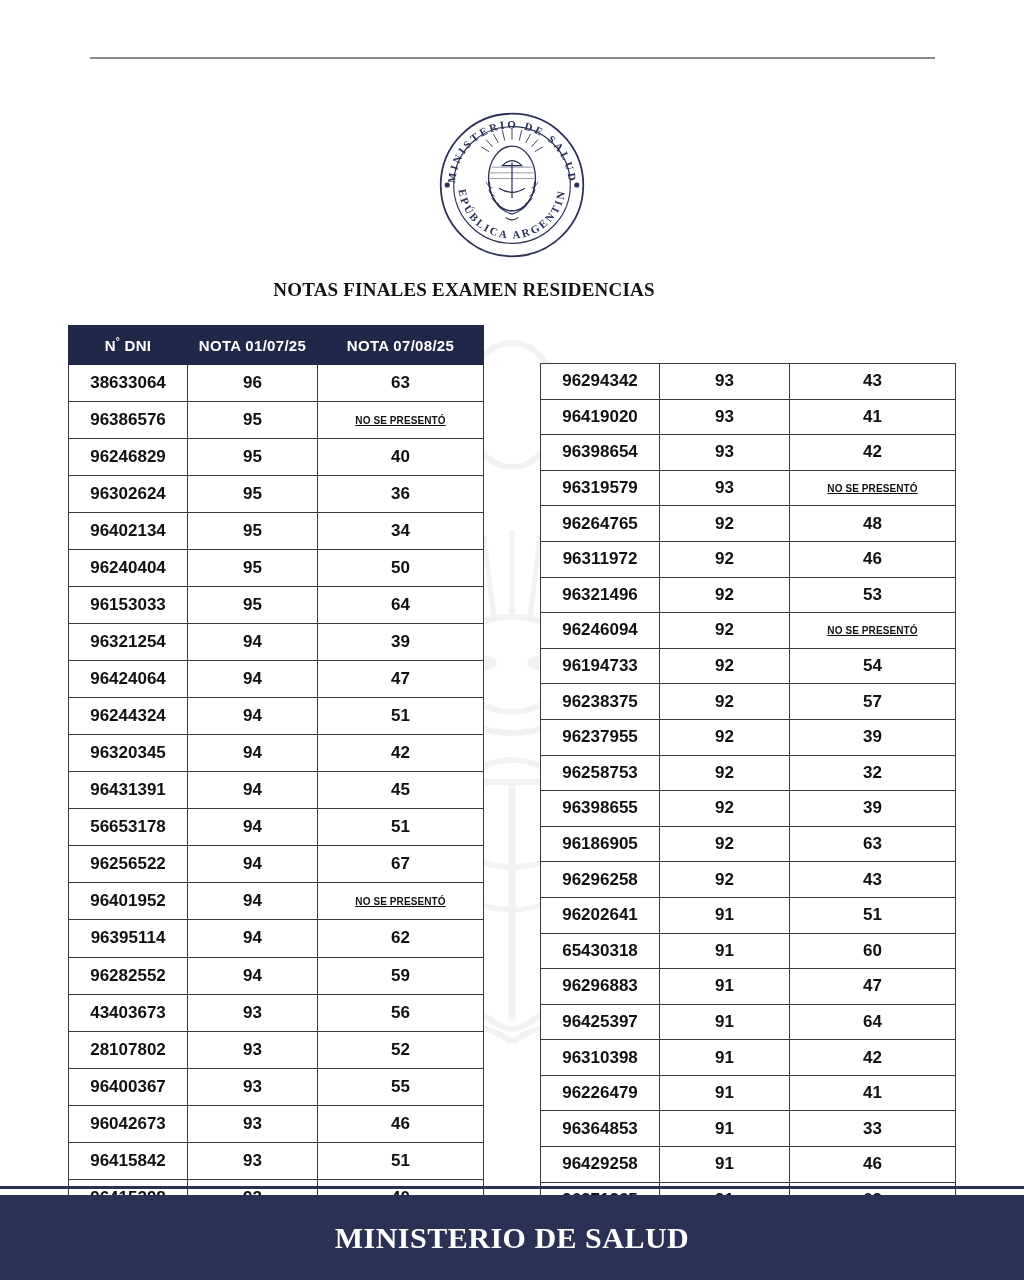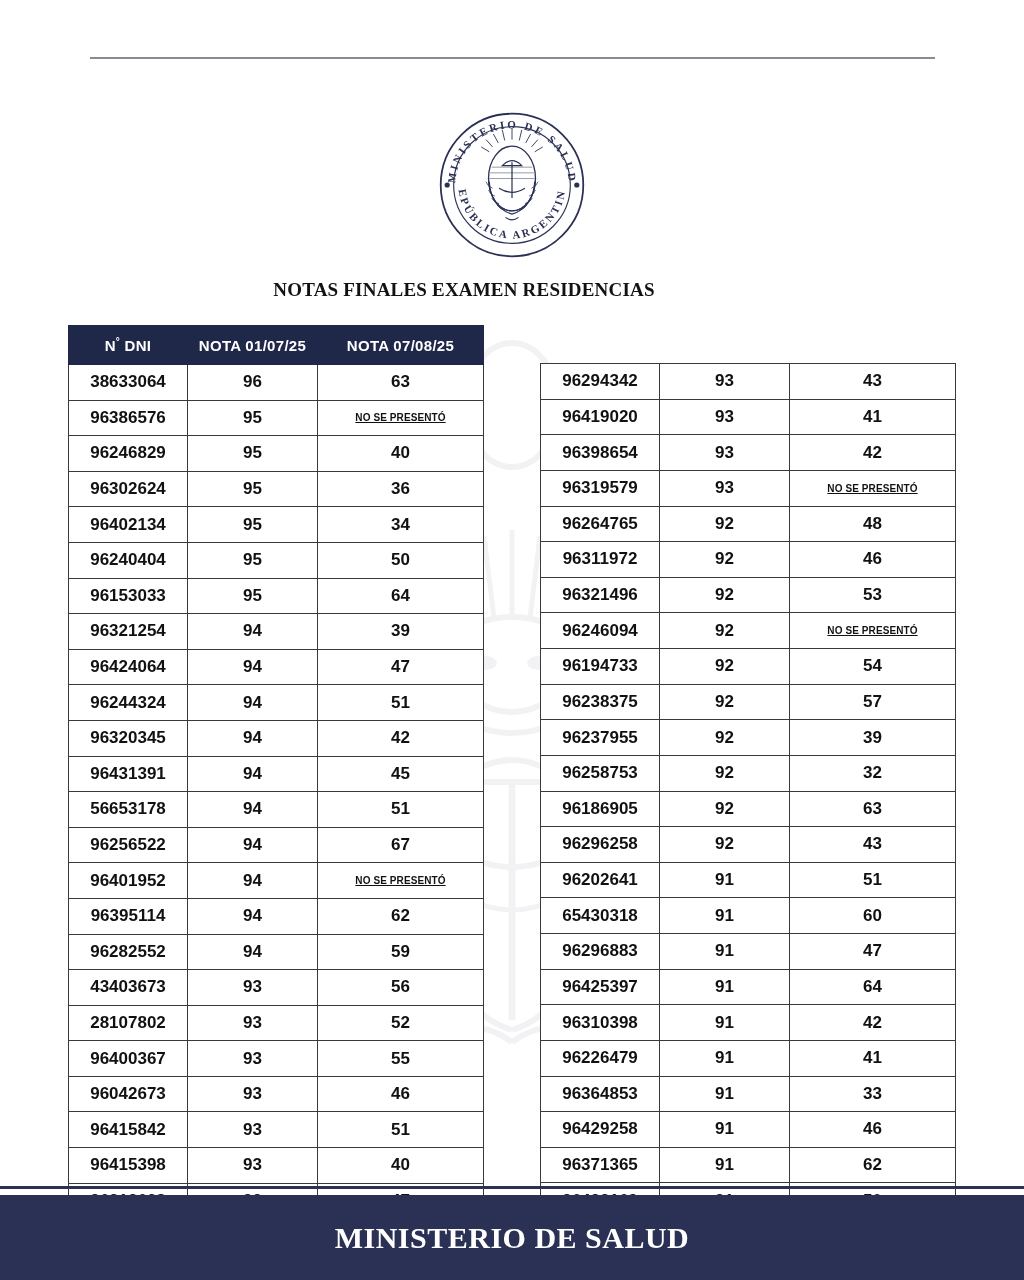--- a/index.html
+++ b/index.html
@@ -445,20 +445,25 @@
           <td>96237955</td>
           <td>92</td>
           <td>39</td>
         </tr>
         <tr>
           <td>96258753</td>
           <td>92</td>
           <td>32</td>
         </tr>
         <tr>
+          <td>96398655</td>
+          <td>92</td>
+          <td>39</td>
+        </tr>
+        <tr>
           <td>96186905</td>
           <td>92</td>
           <td>63</td>
         </tr>
         <tr>
           <td>96296258</td>
           <td>92</td>
           <td>43</td>
         </tr>
         <tr>

